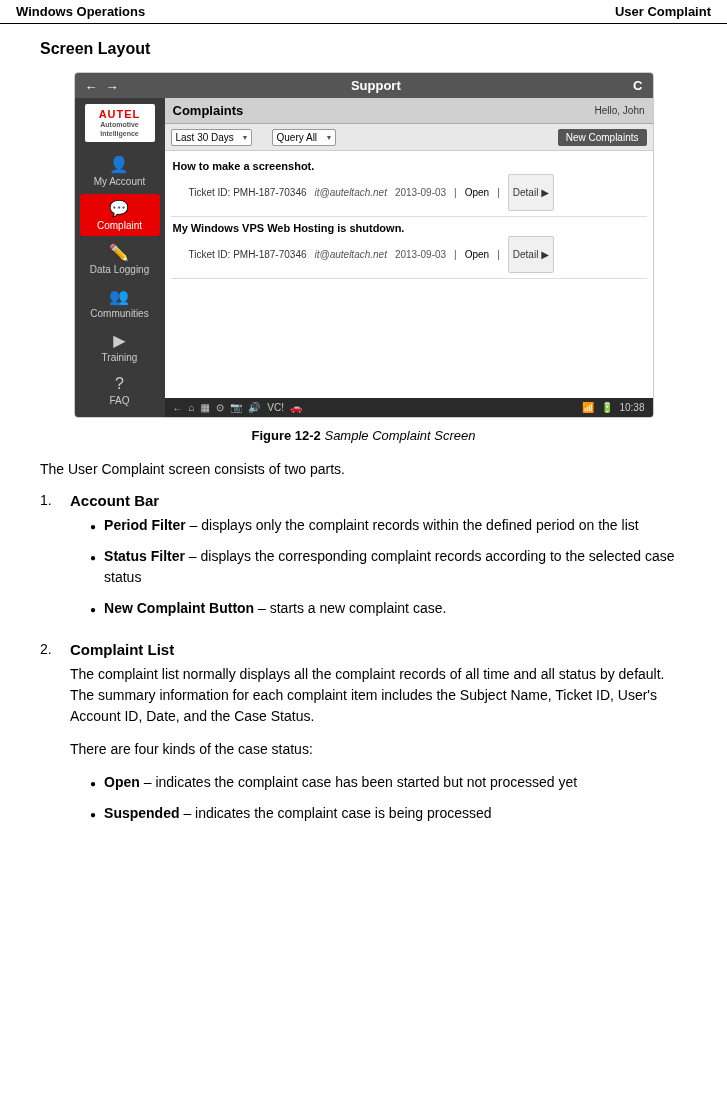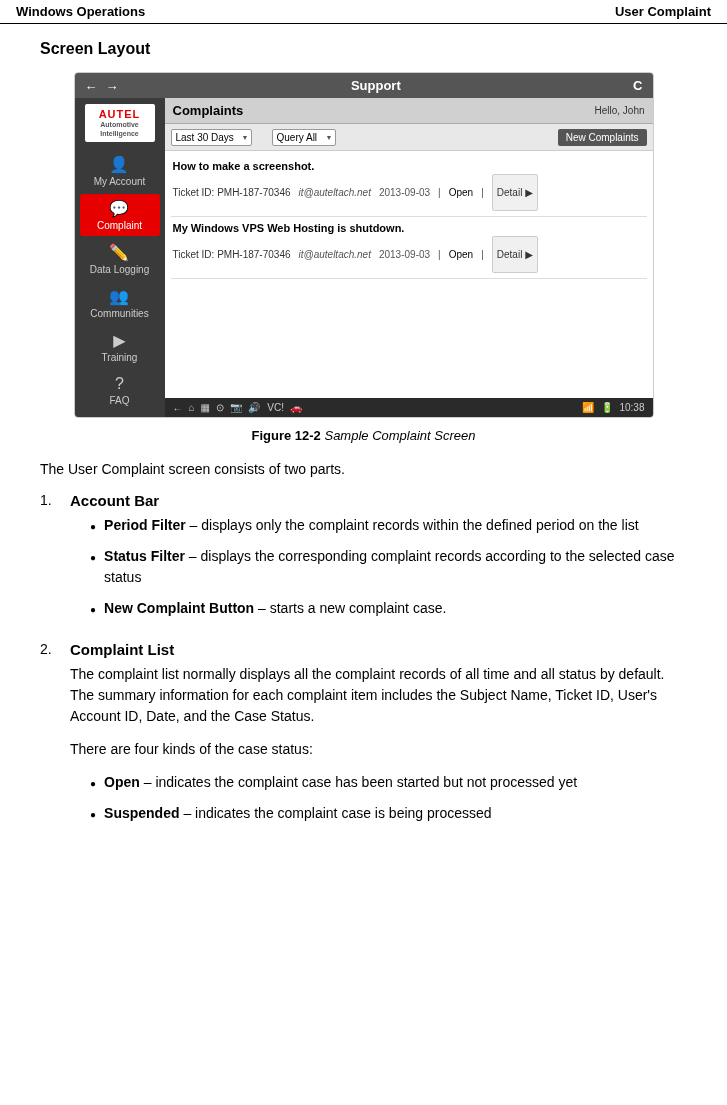--- a/index.html
+++ b/index.html
@@ -165,20 +165,21 @@
       font-size: 11px;
       font-weight: bold;
       margin-bottom: 2px;
     }
     .complaint-item .meta {
       display: flex;
       align-items: center;
       gap: 8px;
       font-size: 10px;
       color: #555;
+      margin-left: 16px;
     }
     .complaint-item .meta .ticket { color: #333; }
     .complaint-item .meta .email { color: #555; font-style: italic; }
     .complaint-item .meta .date { }
     .complaint-item .meta .status { color: #000; }
     .complaint-item .meta .detail-btn {
       font-size: 10px;
       color: #333;
       cursor: pointer;
       border: 1px solid #ccc;

